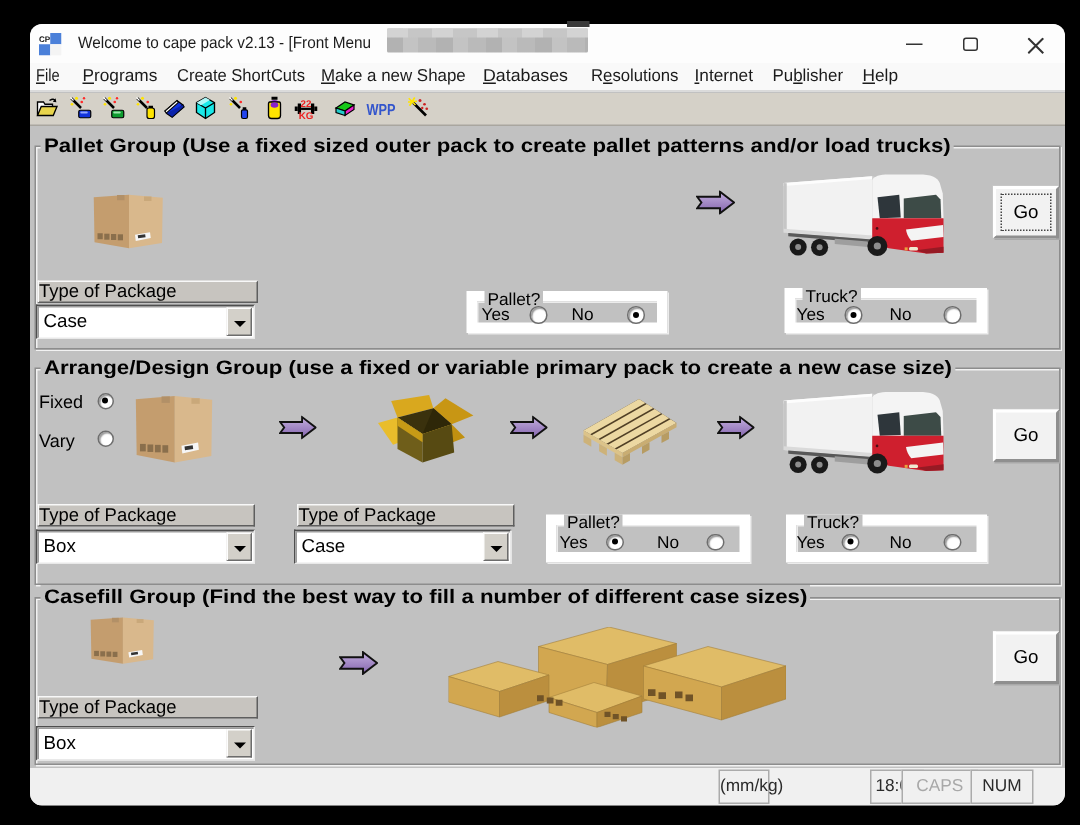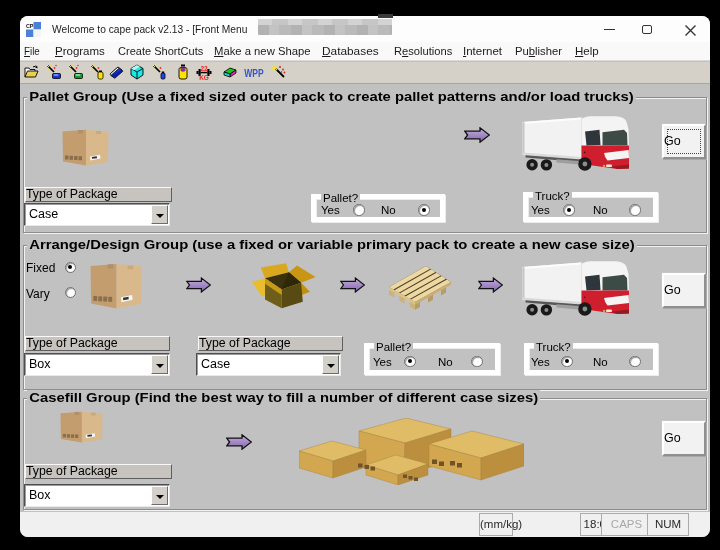--- a/index.html
+++ b/index.html
@@ -8,31 +8,31 @@
 .abs{position:absolute;}
 #win{position:absolute;left:20px;top:16px;width:690px;height:521px;background:#c1c1c1;border-radius:8px;overflow:hidden;}
 #titlebar{position:absolute;left:0;top:0;width:690px;height:26px;background:#fdfdfd;}
 #title{position:absolute;left:32px;top:0;height:26px;line-height:27px;font-size:11px;color:#1c1c1c;transform:scaleX(0.93);transform-origin:left center;}
 #menubar{position:absolute;left:0;top:26px;width:690px;height:19px;background:#f9f9f9;border-bottom:1px solid #dadada;}
 .mi{position:absolute;top:27px;height:17px;line-height:17px;font-size:11.5px;color:#1b1b1b;}
 #toolbar{position:absolute;left:0;top:46px;width:690px;height:22px;background:#d5d1c8;border-bottom:1px solid #a9a69f;}
 .ti{position:absolute;width:16px;height:16px;top:48px;}
 .grp{position:absolute;border:1px solid #8d8d8d;box-shadow:1px 1px 0 #f2f2f2, inset 1px 1px 0 #f2f2f2;}
 .leg{position:absolute;top:-9px;background:#c1c1c1;padding:0 2px;font-weight:bold;font-size:13px;color:#000;white-space:nowrap;transform:scaleX(1.14);transform-origin:left center;}
-.fs{position:absolute;border:5px solid #ffffff;box-shadow:1px 1px 0 #ececec, inset 1px 1px 0 #ececec;}
+.fs{position:absolute;border:7px solid #ffffff;box-shadow:1px 1px 0 #ececec, inset 1px 1px 0 #ececec;}
 .fsleg{position:absolute;top:-7px;left:5px;background:#c1c1c1;padding:0 2px;font-size:11.5px;color:#000;white-space:nowrap;}
 .lbl{position:absolute;font-size:11.5px;color:#000;}
 .radio{position:absolute;width:11.5px;height:11.5px;border-radius:50%;background:#fff;border:1px solid #6e6e6e;box-shadow:inset 1px 1px 1px #9a9a9a;}
 .radio.sel::after{content:'';position:absolute;left:2.8px;top:2.8px;width:4px;height:4px;border-radius:50%;background:#000;}
 .tpl{position:absolute;height:15px;background:#c7c4bf;border-top:1.5px solid #f8f8f8;border-left:1.5px solid #f8f8f8;border-bottom:1.5px solid #5e5e5e;border-right:1.5px solid #5e5e5e;text-align:left;font-size:12.3px;line-height:12px;color:#000;}
 .combo{position:absolute;height:23px;background:#fff;border-top:1px solid #4e4e4e;border-left:1px solid #4e4e4e;border-bottom:1px solid #e9e9e9;border-right:1px solid #e9e9e9;box-shadow:inset 1px 1px 0 #9c9c9c;}
 .combo .txt{position:absolute;left:4px;top:3px;font-size:12.5px;color:#000;}
 .combo .btn{position:absolute;right:1px;top:1px;bottom:1px;width:17px;background:#d3d0c9;border-top:1px solid #fdfdfd;border-left:1px solid #fdfdfd;border-bottom:1px solid #6c6c6c;border-right:1px solid #6c6c6c;}
 .combo .btn::after{content:'';position:absolute;left:4px;top:8px;border-left:4px solid transparent;border-right:4px solid transparent;border-top:4px solid #000;}
-.gob{position:absolute;width:44px;height:35px;background:#f2f2f2;border-top:2px solid #fff;border-left:2px solid #fff;border-bottom:2px solid #8f8f8f;border-right:2px solid #8f8f8f;box-shadow:1px 1px 0 #a9a9a9, -0.5px -0.5px 0 #c9c9c9;text-align:left;font-size:12.5px;color:#000;line-height:31px;}
+.gob{position:absolute;width:44px;height:35px;background:#f2f2f2;border-top:2px solid #fff;border-left:2px solid #fff;border-bottom:2px solid #8f8f8f;border-right:2px solid #8f8f8f;box-shadow:1px 1px 0 #a9a9a9, -0.5px -0.5px 0 #c9c9c9;text-align:center;font-size:12.5px;color:#000;line-height:31px;}
 .gob.foc::before{content:'';position:absolute;left:3px;top:3px;right:3px;bottom:3px;border:1px dotted #444;}
 #statusbar{position:absolute;left:0;top:496px;width:690px;height:25px;background:#f0f0f0;}
 .sp{position:absolute;top:497px;height:23px;border:1px solid #ababab;background:#f0f0f0;font-size:11.5px;color:#2a2a2a;line-height:21px;}
 </style>
 </head>
 <body>
 <div class="abs" style="left:378px;top:13.5px;width:15px;height:4px;background:#3a3a3a;z-index:5;"></div>
 <div id="win">
 <div id="titlebar"></div>
 <svg class="abs" style="left:6px;top:6px" width="15" height="15">

